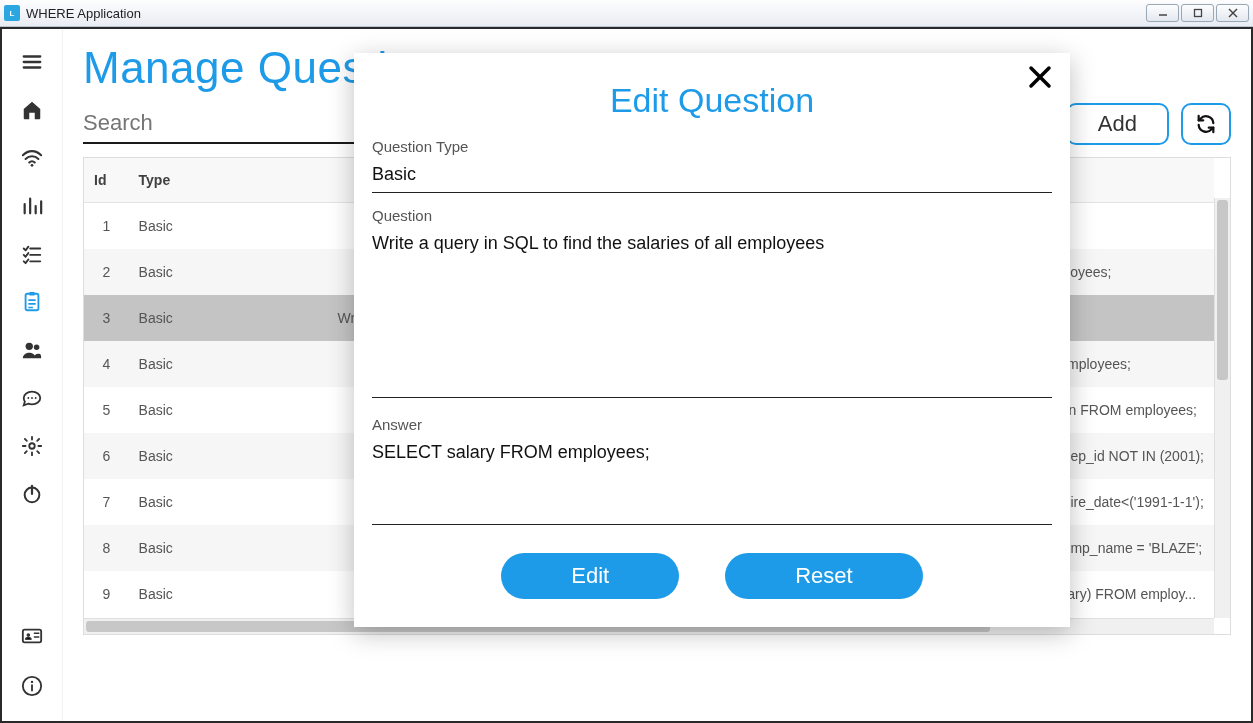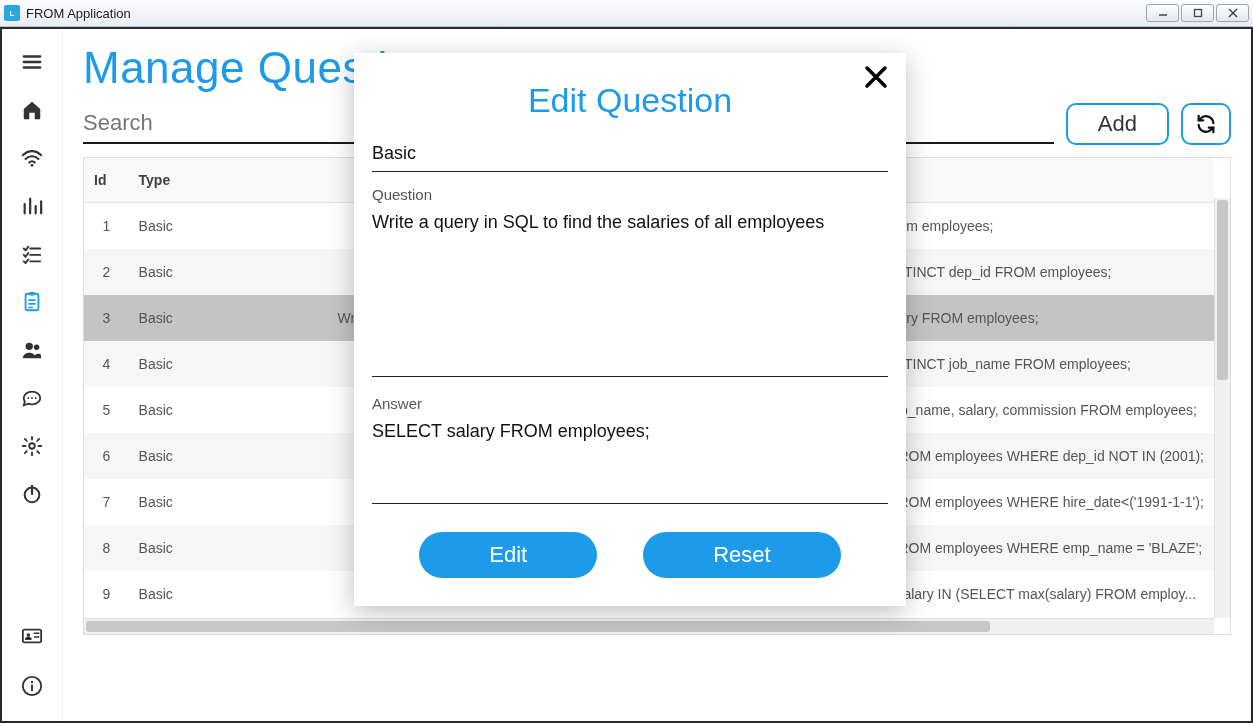--- a/index.html
+++ b/index.html
@@ -183,21 +183,21 @@
     bottom:2px;
     background:#c7c7c7;
     border-radius:3px;
   }
 
   
   .modal {
     position:absolute;
     left: 352px;
     top: 24px;
-    width: 552px;
+    width: 716px;
     background:#fff;
     box-shadow: 0 6px 24px rgba(0,0,0,0.25);
     padding: 28px 18px 28px 18px;
     z-index: 100;
   }
   .modal .close {
     position:absolute;
     top: 12px; right: 18px;
     cursor:pointer;
   }
@@ -237,21 +237,21 @@
     font-size: 22px;
     padding: 10px 70px;
     cursor:pointer;
   }
 </style>
 </head>
 <body>
 
 <div class="titlebar">
   <div class="app-icon">L</div>
-  <div class="title-text">FROM Application</div>
+  <div class="title-text">WHERE Application</div>
   <div class="winbtns">
     <div class="winbtn">
       <svg viewBox="0 0 10 10">
           <line x1="1" y1="7" x2="9" y2="7" stroke="#444" stroke-width="1.5"></line>
         </svg>
     </div>
     <div class="winbtn">
       <svg viewBox="0 0 10 10">
           <rect x="1.5" y="1.5" width="7" height="7" fill="none" stroke="#444" stroke-width="1.3"></rect>
         </svg>
@@ -440,20 +440,21 @@
   <div class="modal">
     <div class="close">
       <svg viewBox="0 0 24 24">
           <line x1="3" y1="3" x2="21" y2="21" stroke="#000" stroke-width="3.5" stroke-linecap="round"></line>
           <line x1="21" y1="3" x2="3" y2="21" stroke="#000" stroke-width="3.5" stroke-linecap="round"></line>
         </svg>
     </div>
     <div class="modal-title">Edit Question</div>
 
     <div class="field-block">
+      <div class="field-label">Question Type</div>
       <input class="field-value" value="Basic" style="">
     </div>
 
     <div class="field-block">
       <div class="field-label">Question</div>
       <textarea class="field-value tall" style="">Write a query in SQL to find the salaries of all employees</textarea>
     </div>
 
     <div class="field-block">
       <div class="field-label">Answer</div>

